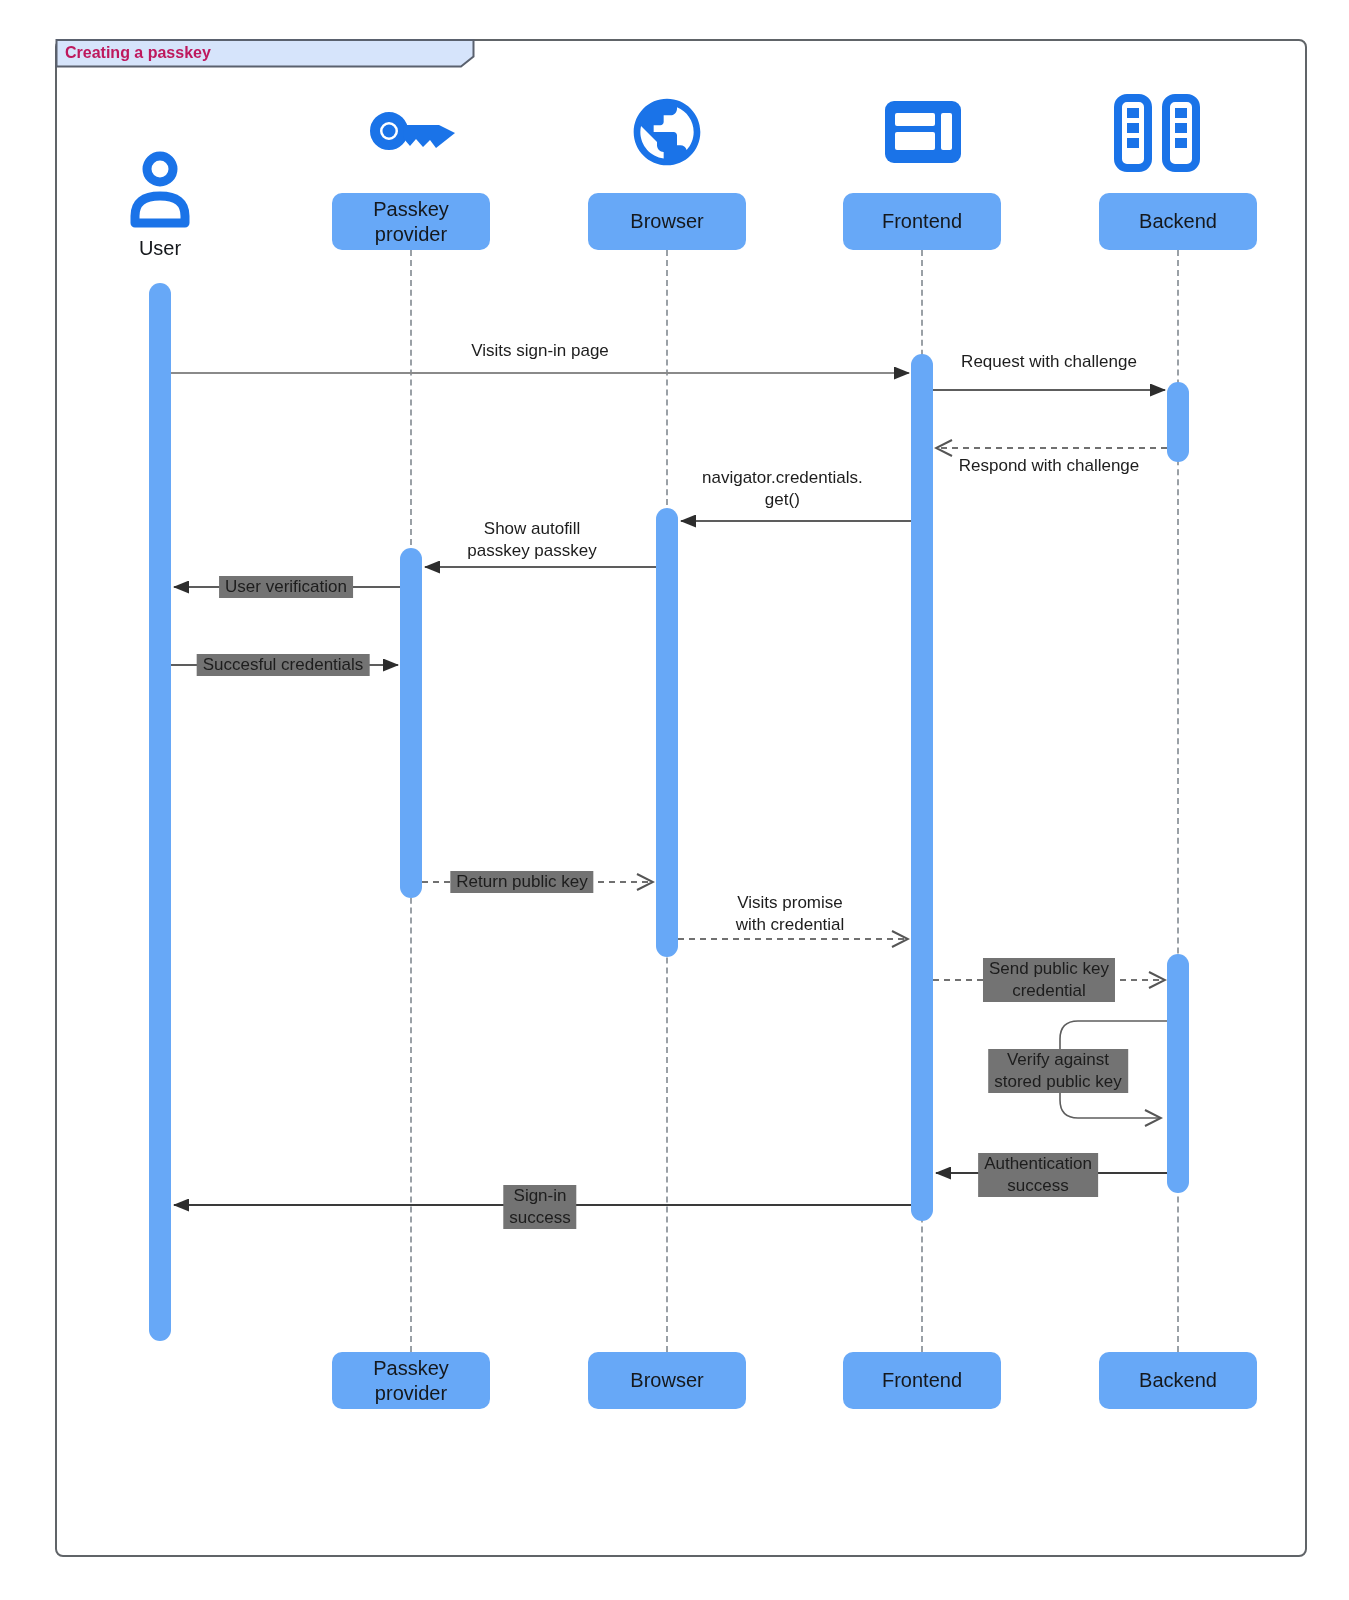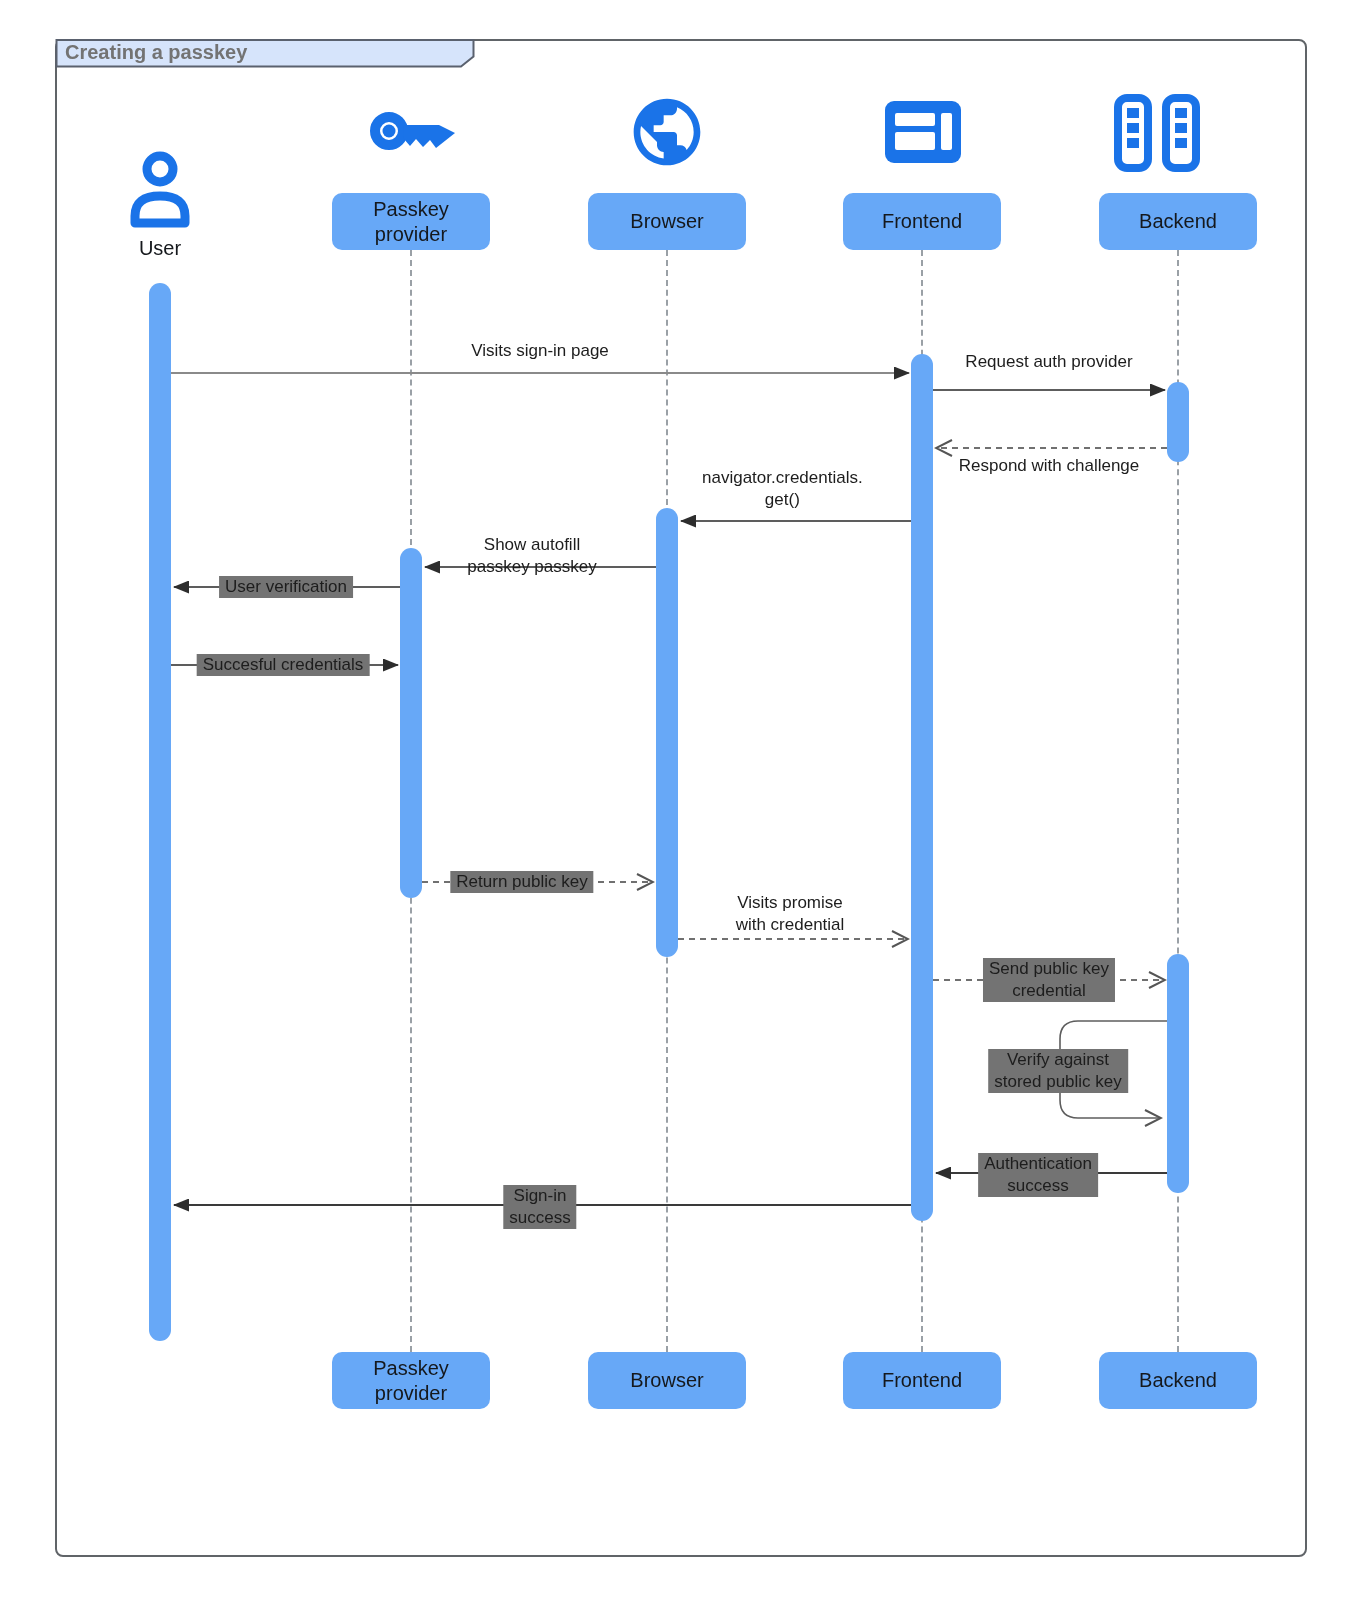--- a/index.html
+++ b/index.html
@@ -7,21 +7,21 @@
     position:relative;width:1349px;height:1600px;background:#fff;overflow:hidden;
     font-family:"Liberation Sans",sans-serif;color:#1f1f1f;
   }
   .frame{
     position:absolute;left:55px;top:39px;width:1252px;height:1518px;
     border:2.5px solid #606468;border-radius:8px;box-sizing:border-box;
   }
   .title-tab{position:absolute;left:55px;top:39px;width:420px;height:29px;}
   .title-text{
     position:absolute;left:65px;top:39px;height:28px;line-height:27px;
-    font-size:20px;font-weight:700;color:#737373;white-space:nowrap;
+    font-size:16px;font-weight:700;color:#be185d;white-space:nowrap;
   }
   .actor-box{
     position:absolute;width:158px;height:57px;border-radius:10px;background:#67a8f7;
     display:flex;align-items:center;justify-content:center;text-align:center;
     font-size:20px;color:#15181c;line-height:25px;padding:0 6px;box-sizing:border-box;
   }
   .actor-label{
     position:absolute;transform:translate(-50%,-50%);font-size:20px;color:#15181c;white-space:nowrap;
   }
   .icon{position:absolute;}
@@ -123,27 +123,27 @@
     <path d="M171 665 H398" stroke="#5d5d5d" stroke-width="2" fill="none" marker-end="url(#mF)"></path>
     <path d="M422 882 H653" stroke="#707070" stroke-width="1.8" stroke-dasharray="6 5" fill="none" marker-end="url(#mO)"></path>
     <path d="M678 939 H908" stroke="#707070" stroke-width="1.8" stroke-dasharray="6 5" fill="none" marker-end="url(#mO)"></path>
     <path d="M933 980 H1165" stroke="#707070" stroke-width="1.8" stroke-dasharray="6 5" fill="none" marker-end="url(#mO)"></path>
     <path d="M1167 1021 H1078 Q1060 1021 1060 1039 V1100 Q1060 1118 1078 1118 H1161" stroke="#5d5d5d" stroke-width="1.6" fill="none" marker-end="url(#mO)"></path>
     <path d="M1167 1173 H936" stroke="#3a3a3a" stroke-width="2" fill="none" marker-end="url(#mF)"></path>
     <path d="M911 1205 H174" stroke="#3a3a3a" stroke-width="2" fill="none" marker-end="url(#mF)"></path>
   </svg>
 
   <div class="msg" style="left:540px;top:351px">Visits sign-in page</div>
-  <div class="msg" style="left:1049px;top:362px">Request auth provider</div>
+  <div class="msg" style="left:1049px;top:362px">Request with challenge</div>
   <div class="msg" style="left:1049px;top:466px">Respond with challenge</div>
   <div class="msg left" style="left:702px;top:467px">
     <div>navigator.credentials.</div>
     <div>get()</div>
   </div>
-  <div class="msg" style="left:532px;top:556px">
+  <div class="msg" style="left:532px;top:540px">
     <div>Show autofill</div>
     <div>passkey passkey</div>
   </div>
   <div class="msg bg" style="left:286px;top:587px">User verification</div>
   <div class="msg bg" style="left:283px;top:665px">Succesful credentials</div>
   <div class="msg bg" style="left:522px;top:882px">Return public key</div>
   <div class="msg" style="left:790px;top:914px">
     <div>Visits promise</div>
     <div>with credential</div>
   </div>

